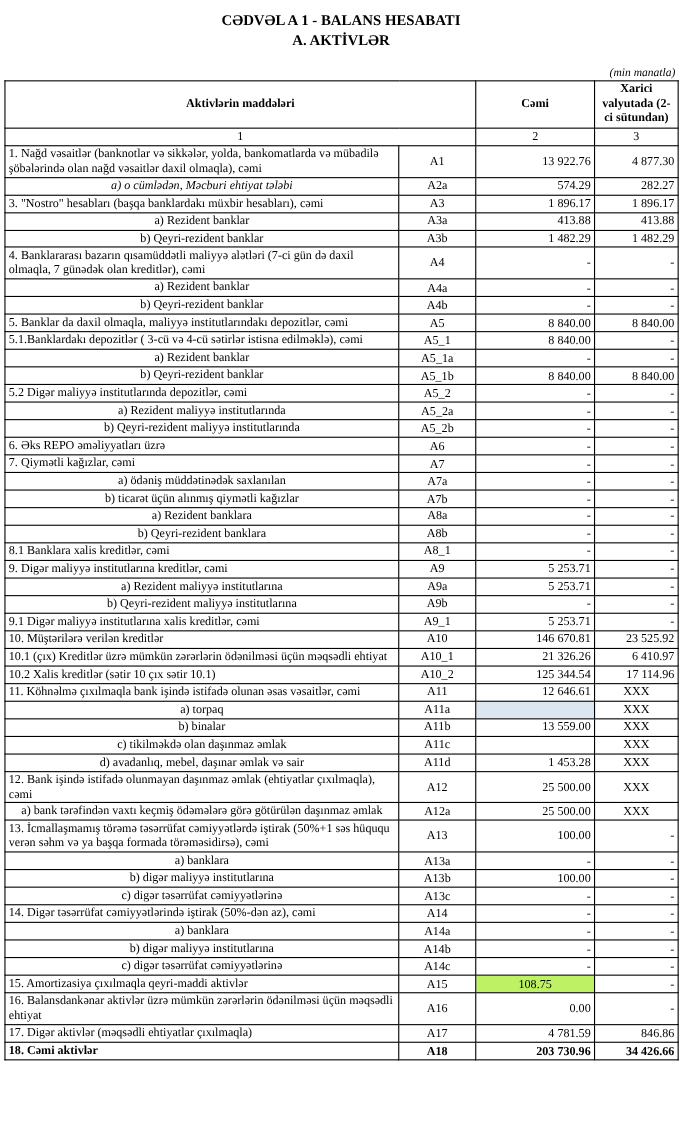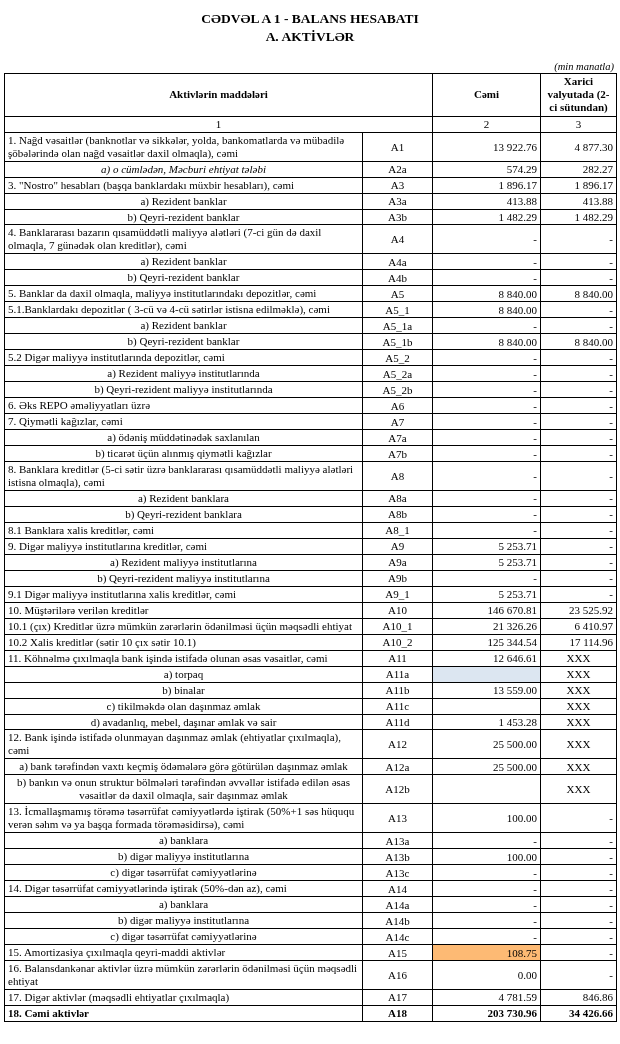--- a/index.html
+++ b/index.html
@@ -197,26 +197,20 @@
           <td class="c-num">-</td>
           <td class="c-num">-</td>
         </tr>
         <tr>
           <td class="c-label indent">b) ticarət üçün alınmış qiymətli kağızlar</td>
           <td class="c-code">A7b</td>
           <td class="c-num">-</td>
           <td class="c-num">-</td>
         </tr>
         <tr>
-          <td class="c-label">8. Banklara kreditlər (5-ci sətir üzrə banklararası qısamüddətli maliyyə alətləri istisna olmaqla), cəmi</td>
-          <td class="c-code">A8</td>
-          <td class="c-num">-</td>
-          <td class="c-num">-</td>
-        </tr>
-        <tr>
           <td class="c-label indent">a) Rezident banklara</td>
           <td class="c-code">A8a</td>
           <td class="c-num">-</td>
           <td class="c-num">-</td>
         </tr>
         <tr>
           <td class="c-label indent">b) Qeyri-rezident banklara</td>
           <td class="c-code">A8b</td>
           <td class="c-num">-</td>
           <td class="c-num">-</td>
@@ -305,26 +299,20 @@
           <td class="c-num">25 500.00</td>
           <td class="c-num c-xxx">XXX</td>
         </tr>
         <tr>
           <td class="c-label indent">a) bank tərəfindən vaxtı keçmiş ödəmələrə görə götürülən daşınmaz əmlak</td>
           <td class="c-code">A12a</td>
           <td class="c-num">25 500.00</td>
           <td class="c-num c-xxx">XXX</td>
         </tr>
         <tr>
-          <td class="c-label indent">b) bankın və onun struktur bölmələri tərəfindən əvvəllər istifadə edilən əsas vəsaitlər də daxil olmaqla, sair daşınmaz əmlak</td>
-          <td class="c-code">A12b</td>
-          <td class="c-num"></td>
-          <td class="c-num c-xxx">XXX</td>
-        </tr>
-        <tr>
           <td class="c-label">13. İcmallaşmamış törəmə təsərrüfat cəmiyyətlərdə iştirak (50%+1 səs hüququ verən səhm və ya başqa formada törəməsidirsə), cəmi</td>
           <td class="c-code">A13</td>
           <td class="c-num">100.00</td>
           <td class="c-num">-</td>
         </tr>
         <tr>
           <td class="c-label indent">a) banklara</td>
           <td class="c-code">A13a</td>
           <td class="c-num">-</td>
           <td class="c-num">-</td>
@@ -361,21 +349,21 @@
         </tr>
         <tr>
           <td class="c-label indent">c) digər təsərrüfat cəmiyyətlərinə</td>
           <td class="c-code">A14c</td>
           <td class="c-num">-</td>
           <td class="c-num">-</td>
         </tr>
         <tr>
           <td class="c-label">15. Amortizasiya çıxılmaqla qeyri-maddi aktivlər</td>
           <td class="c-code">A15</td>
-          <td class="c-num" style="background-color: #fdba74;">108.75</td>
+          <td class="c-num" style="background-color: #bef264; text-align: center;">108.75</td>
           <td class="c-num">-</td>
         </tr>
         <tr>
           <td class="c-label">16. Balansdankənar aktivlər üzrə mümkün zərərlərin ödənilməsi üçün məqsədli ehtiyat</td>
           <td class="c-code">A16</td>
           <td class="c-num">0.00</td>
           <td class="c-num">-</td>
         </tr>
         <tr>
           <td class="c-label">17. Digər aktivlər (məqsədli ehtiyatlar çıxılmaqla)</td>

